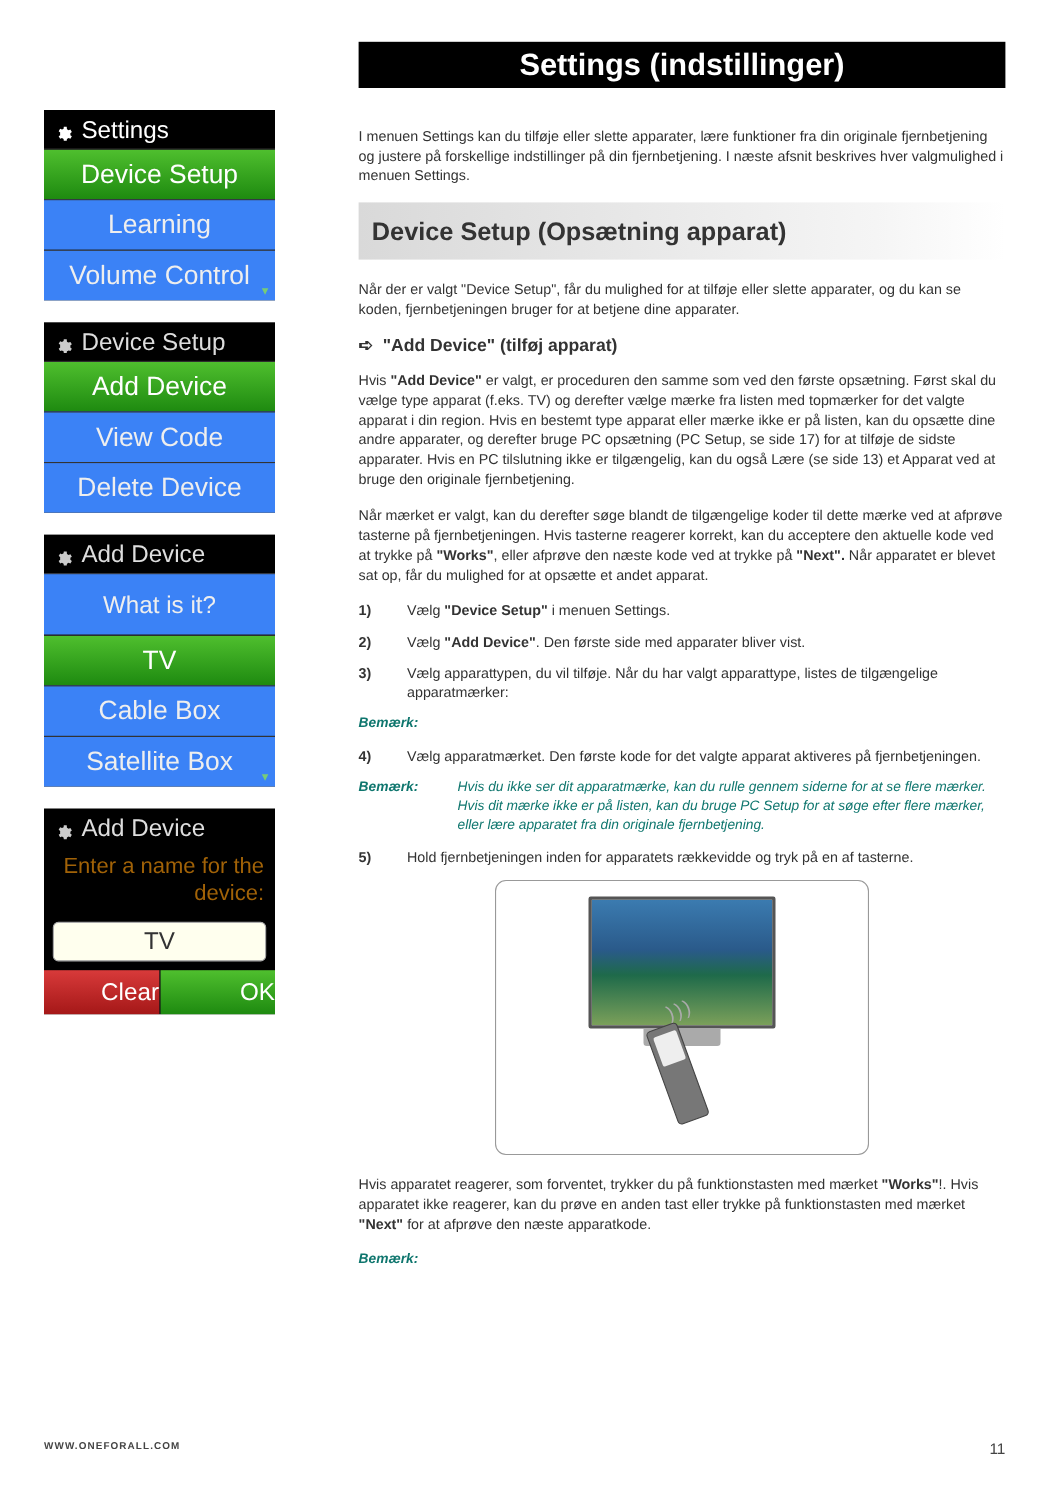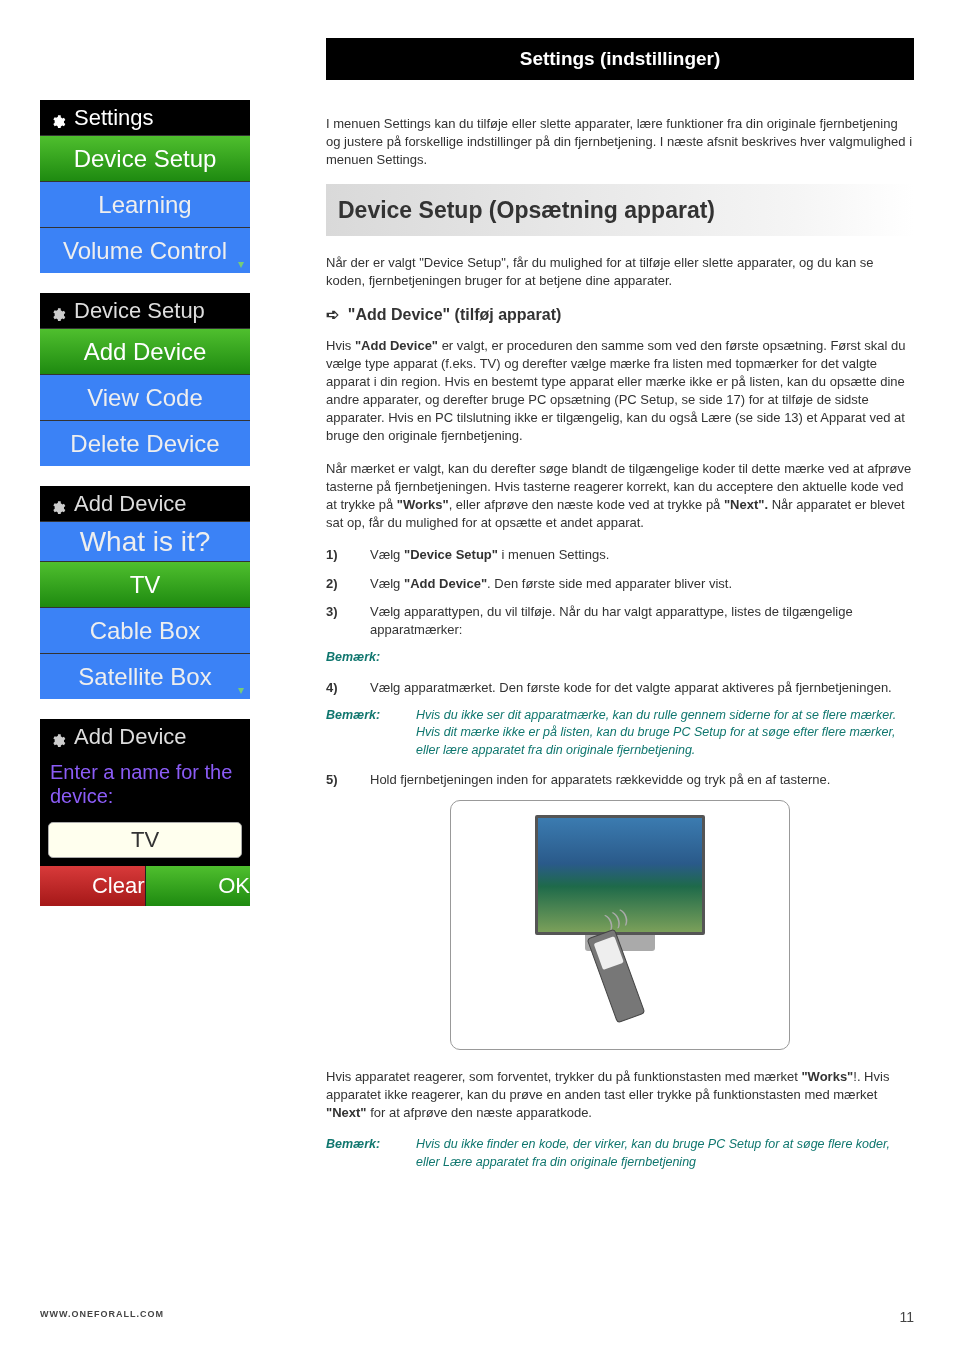--- a/index.html
+++ b/index.html
@@ -13,21 +13,21 @@
     padding: 38px 40px 20px 40px;
   }
   .header-bar {
     position: absolute;
     top: 38px;
     left: 326px;
     width: 588px;
     height: 42px;
     background: #000;
     color: #fff;
-    font-size: 19px;
+    font-size: 28px;
     font-weight: bold;
     display: flex;
     align-items: center;
     justify-content: center;
   }
   .left-col {
     position: absolute;
     top: 100px;
     left: 40px;
     width: 210px;
@@ -74,22 +74,22 @@
   .arrow-ind {
     position: relative;
   }
   .arrow-ind::after {
     content:"▾";
     position:absolute;
     right:6px; bottom:2px;
     font-size:12px; color:#7c7;
   }
   .prompt {
-    color:#8b5cf6;
-    text-align:left;
+    color:#a16207;
+    text-align:right;
     font-size:20px;
     padding:6px 10px 10px 10px;
     line-height:1.2;
   }
   .input-box {
     background:#ffffee;
     border:1px solid #aaa;
     border-radius:5px;
     margin:4px 8px 8px 8px;
     height:36px;
@@ -288,21 +288,21 @@
 
   <div class="screen">
     <div class="screen-head">
       <span class="gear">
         <svg viewBox="0 0 24 24" fill="#ccc">
             <path d="M12 8a4 4 0 100 8 4 4 0 000-8zm9 4a7.9 7.9 0 00-.1-1.3l2.1-1.6-2-3.4-2.5 1a7.6 7.6 0 00-2.2-1.3L16 2h-4l-.3 2.4a7.6 7.6 0 00-2.2 1.3l-2.5-1-2 3.4 2.1 1.6A8 8 0 007 12c0 .4 0 .9.1 1.3L5 14.9l2 3.4 2.5-1c.7.5 1.4 1 2.2 1.3L12 21h4l.3-2.4c.8-.3 1.5-.8 2.2-1.3l2.5 1 2-3.4-2.1-1.6c.1-.4.1-.9.1-1.3z"></path>
           </svg>
       </span>
       <span>Add Device</span>
     </div>
-    <div class="row dark" style="height:40px; font-size:28px;">
+    <div class="row dark" style="height:56px; font-size:22px;">
         <span>What is it?</span>
       </div>
     <div class="row sel">
         <span>TV</span>
       </div>
     <div class="row dark">
         <span>Cable Box</span>
       </div>
     <div class="row dark arrow-ind">
         <span>Satellite Box</span>
@@ -400,21 +400,20 @@
     </div>
   </div>
 
   <div class="para">
     <span>Hvis apparatet reagerer, som forventet, trykker du på funktionstasten med mærket </span><b>"Works"</b><span>!.
 Hvis apparatet ikke reagerer, kan du prøve en anden tast eller trykke på funktionstasten med mærket </span><b>"Next"</b><span> for at afprøve den næste apparatkode.</span>
   </div>
 
   <div class="note">
     <div class="note-label">Bemærk:</div>
-    <div class="note-text">Hvis du ikke finder en kode, der virker, kan du bruge PC Setup for at søge flere koder, eller Lære apparatet fra din originale fjernbetjening</div>
   </div>
 
 </div>
 
 <div class="footer">
   <span>WWW.ONEFORALL.COM</span>
   <span class="pageno">11</span>
 </div>
 
 </body></html>

